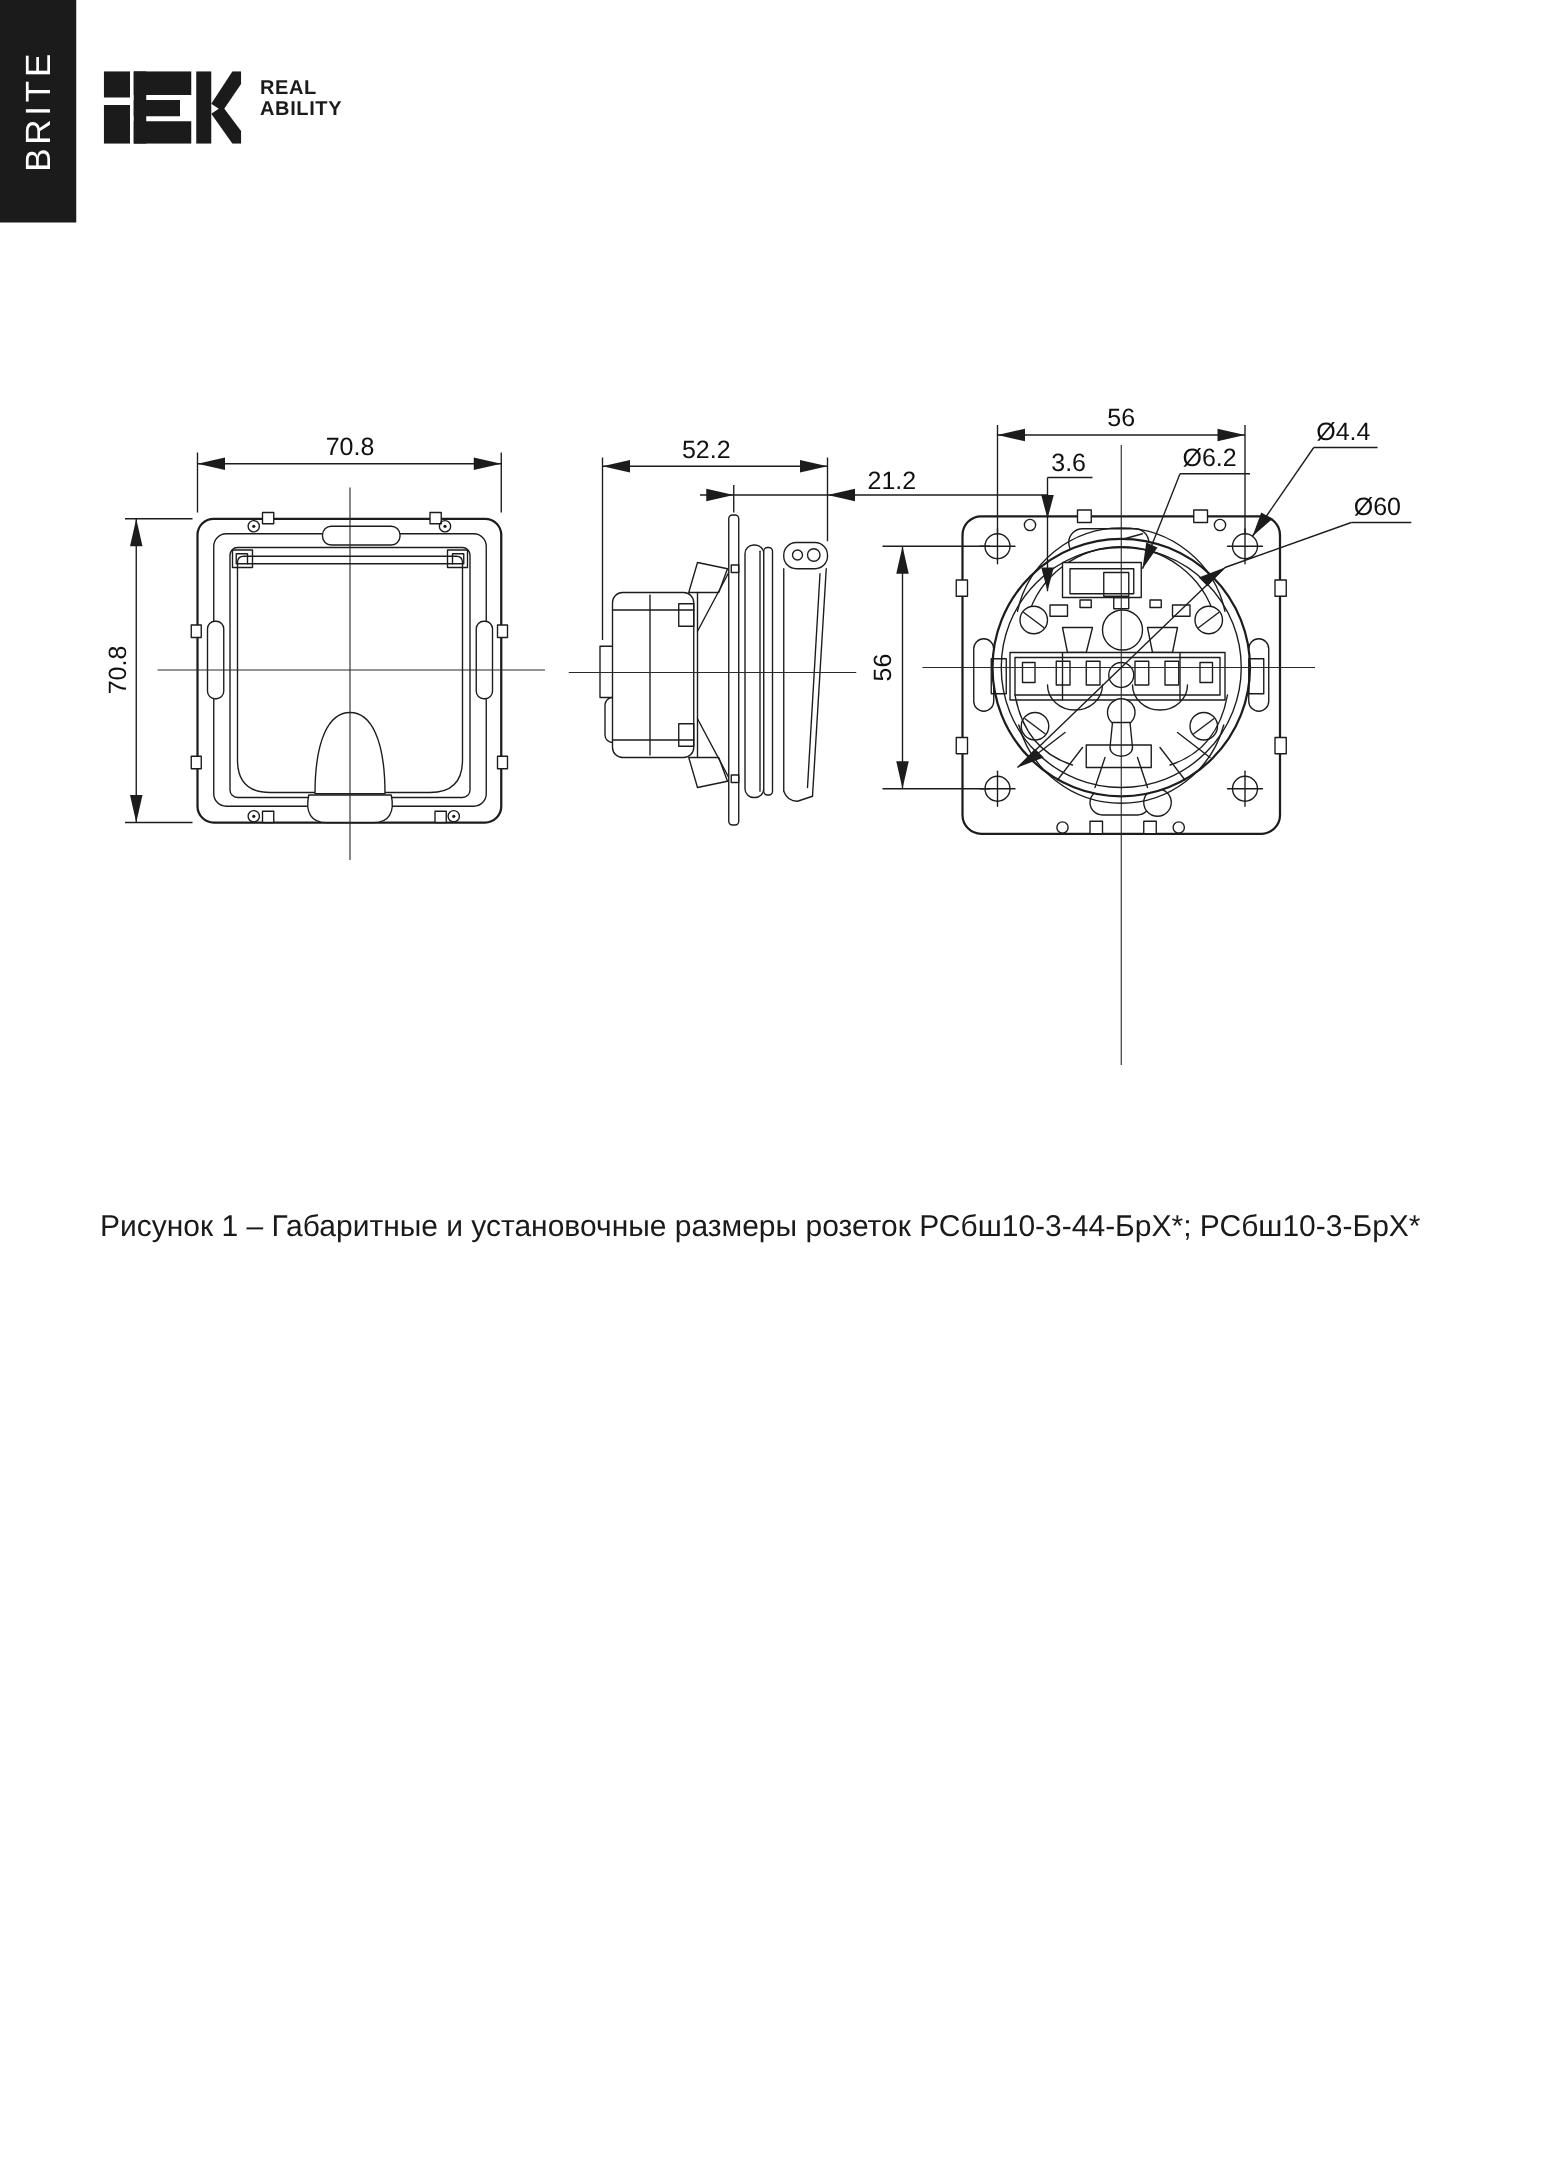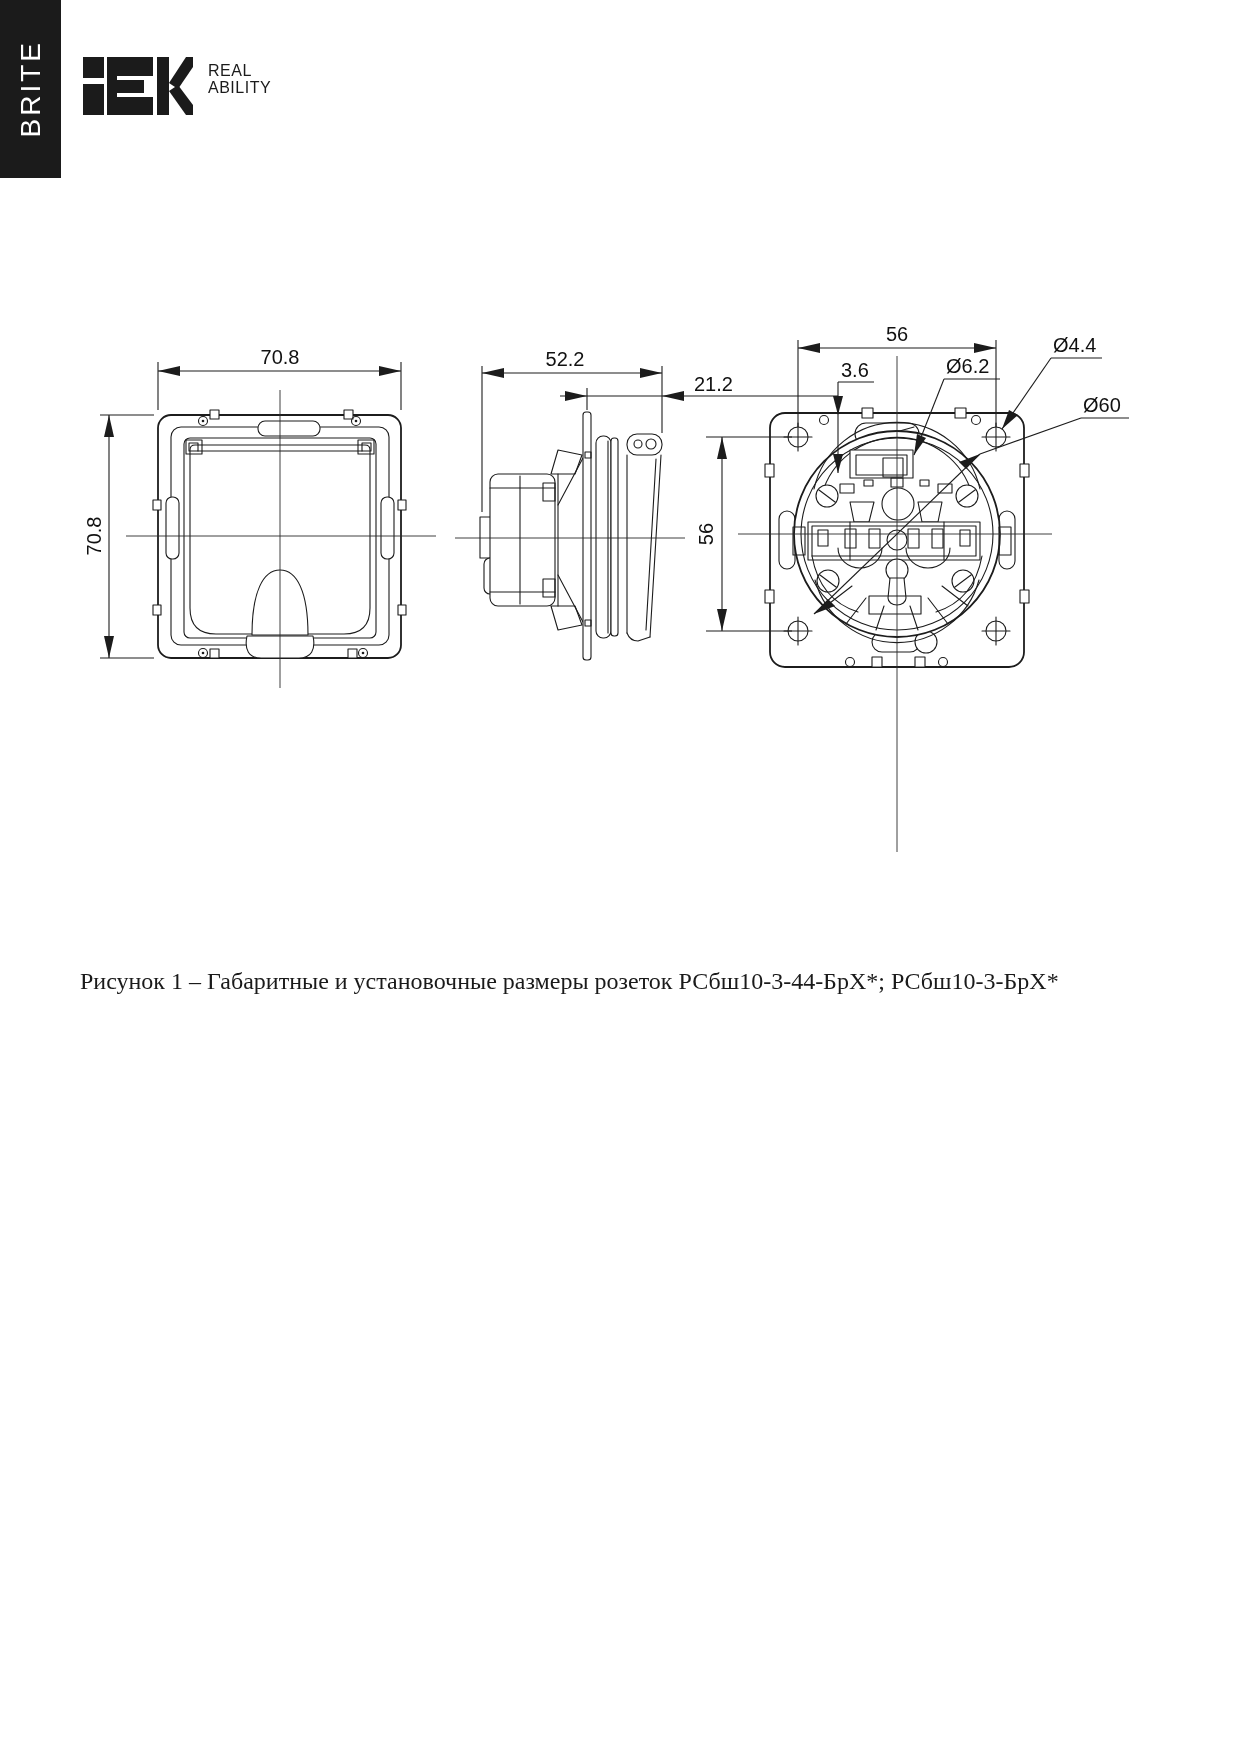--- a/index.html
+++ b/index.html
@@ -12,27 +12,27 @@
     position:absolute; left:0; top:0; width:61px; height:178px;
     background:#1b1b1b; display:flex; align-items:center; justify-content:center;
   }
   .brite-label {
     color:#ffffff; font-size:28px; font-weight:500; letter-spacing:3px;
     writing-mode:vertical-rl; transform:rotate(180deg); white-space:nowrap;
   }
   .iek-logo { position:absolute; left:83px; top:57px; }
   .tagline {
     position:absolute; left:208px; top:62px;
-    font-size:16px; font-weight:normal; letter-spacing:0.5px; line-height:17px;
+    font-size:16px; font-weight:bold; letter-spacing:0.5px; line-height:17px;
     color:#1b1b1b;
   }
   .drawing { position:absolute; left:0; top:0; }
   .figure-caption {
     position:absolute; left:80px; top:944px; width:1100px;
-    font-size:24px; color:#1a1a1a; white-space:nowrap;font-family:Liberation Serif, serif;
+    font-size:24px; color:#1a1a1a; white-space:nowrap;
   }
   .olw  { fill:#ffffff; stroke:#1c1c1c; stroke-width:1.8; stroke-linejoin:round; }
   .d    { fill:none; stroke:#1c1c1c; stroke-width:1.1; stroke-linejoin:round; stroke-linecap:round; }
   .dw   { fill:#ffffff; stroke:#1c1c1c; stroke-width:1.1; stroke-linejoin:round; }
   .thin { fill:none; stroke:#2a2a2a; stroke-width:0.9; }
   .dim  { fill:none; stroke:#1c1c1c; stroke-width:1.1; }
   .arr  { fill:#1c1c1c; stroke:none; }
   .dimtxt { font-family:"Liberation Sans", sans-serif; font-size:20px; fill:#111111; }
   .blk  { fill:#1b1b1b; stroke:none; }
 </style>

